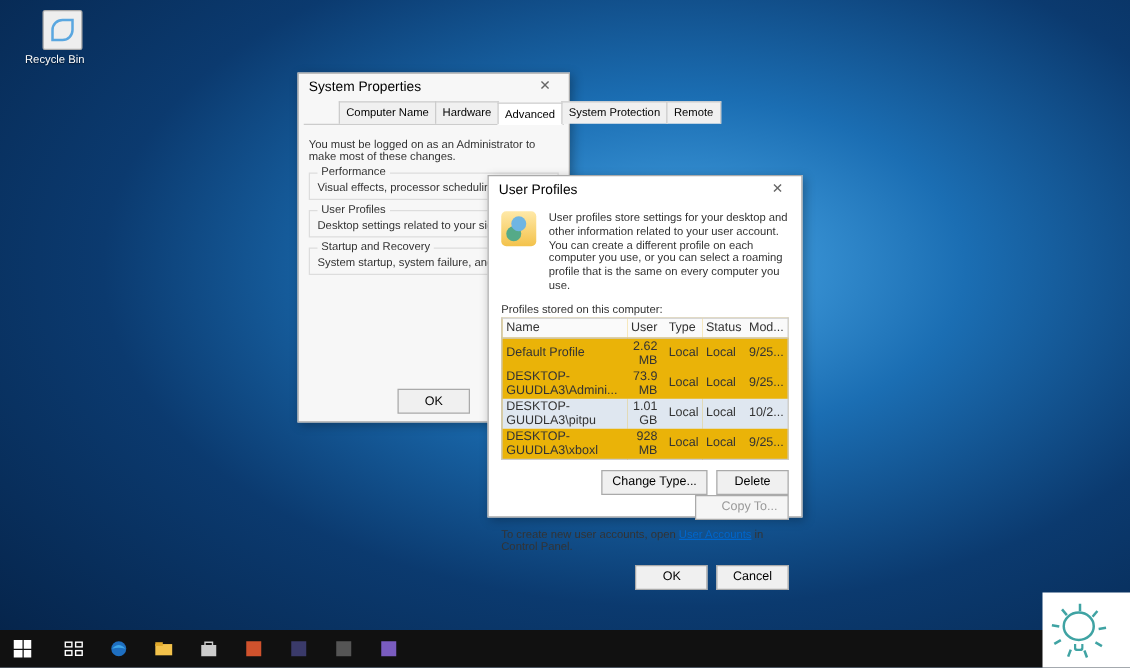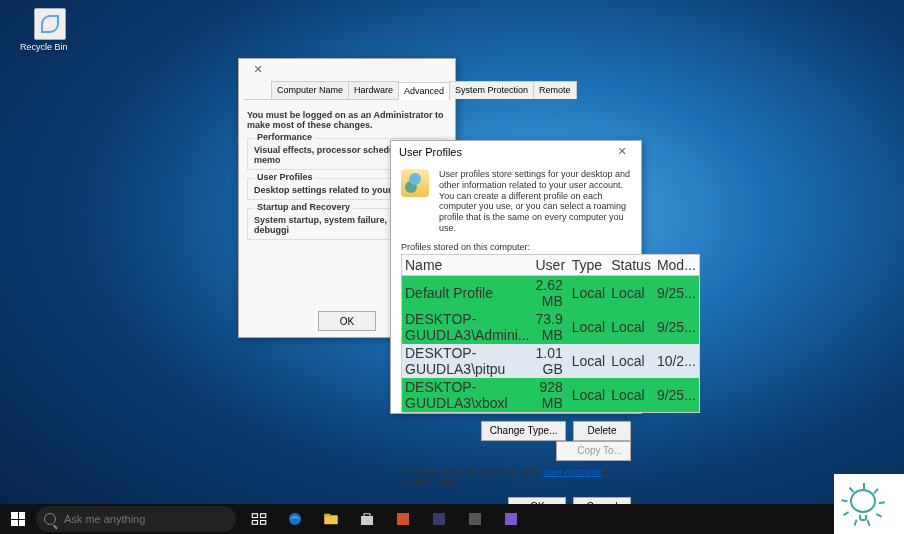--- a/index.html
+++ b/index.html
@@ -24,37 +24,37 @@
 .win { position: absolute; background: #fff; border: 1px solid #aaa; box-shadow: 2px 2px 8px rgba(0,0,0,.3); }
 .titlebar { height: 22px; display: flex; align-items: center; padding: 0 4px; color: #000; font-size: 11px; }
 .titlebar .title { flex: 1; padding-left: 4px; }
 .titlebar .close { width: 30px; height: 18px; text-align: center; line-height: 16px; color: #666; }
 
 
 #sysprops { left: 238px; top: 58px; width: 218px; height: 280px; background: #f7f7f7; }
 #sysprops .tabs { display: flex; border-bottom: 1px solid #ccc; margin: 0 4px; padding-left: 28px; }
 #sysprops .tab { padding: 3px 5px; font-size: 9px; border: 1px solid #ccc; border-bottom: none; margin-right: -1px; background: #f0f0f0; white-space: nowrap; }
 #sysprops .tab.active { background: #fff; border-bottom: 1px solid #fff; position: relative; top: 1px; }
-#sysprops .body { padding: 6px 8px; font-size: 9px; color: #333; font-weight: bold; }
+#sysprops .body { padding: 6px 8px; font-size: 9px; color: #333; }
 #sysprops .group { margin-top: 8px; border: 1px solid #ddd; padding: 6px 6px 4px; position: relative; }
 #sysprops .group .lgnd { position: absolute; top: -7px; left: 6px; background: #f7f7f7; padding: 0 3px; font-size: 9px; }
 #sysprops .note { margin: 4px 0 6px; }
 #sysprops .footer { position: absolute; bottom: 6px; left: 0; right: 0; text-align: center; }
 button.w { min-width: 58px; height: 20px; font-size: 10px; background: #f0f0f0; border: 1px solid #aaa; padding: 0 8px; }
 button.w:disabled { color: #999; background: #f5f5f5; padding-left: 20px; }
 
 
 #profiles { left: 390px; top: 140px; width: 252px; height: 274px; background: #fff; }
 #profiles .body { padding: 6px 10px; font-size: 9px; color: #333; }
 #profiles .intro { display: flex; gap: 10px; margin-bottom: 8px; }
 #profiles .intro .iconbox { width: 28px; height: 28px; flex-shrink: 0; background: linear-gradient(#ffe9a8,#f3c24b); border-radius: 4px; position: relative; }
 #profiles .intro .iconbox::after { content:''; position:absolute; left:8px; top:4px; width:12px; height:12px; background:#6fb5e3; border-radius:50%; box-shadow: -4px 8px 0 #5a8; }
 #profiles .intro .txt { flex: 1; line-height: 1.2; }
 #profiles .tbl-label { margin-bottom: 2px; }
-#profiles table { width: 100%; border: 1px solid #ccc; border-collapse: collapse; font-size: 14px; background: #22c55e; }
+#profiles table { width: 100%; border: 1px solid #ccc; border-collapse: collapse; font-size: 10px; background: #eab308; }
 #profiles th { border-bottom: 1px solid #ccc; text-align: left; padding: 2px 3px; background: #fafafa; font-weight: normal; }
 #profiles td { padding: 1px 3px; }
 #profiles tr.sel td { background: #dfe7f0; }
 #profiles td.num { text-align: right; padding-right: 6px; }
 #profiles .row-btns { text-align: right; margin: 8px 0 6px; }
 #profiles .row-btns button { margin-left: 4px; }
 #profiles .linknote { font-size: 9px; margin: 4px 0 10px; }
 #profiles .linknote a { color: #0066cc; }
 #profiles .dlg-btns { text-align: right; }
 #profiles .dlg-btns button { margin-left: 4px; }
@@ -84,20 +84,21 @@
 </head>
 <body>
 
 <div class="desktop-icon">
   <div class="ico"></div>
   <div class="lbl">Recycle Bin</div>
 </div>
 
 <div class="win" id="sysprops">
   <div class="titlebar">
+    <span class="title">System Properties</span>
     <span class="close">✕</span>
   </div>
   <div class="tabs">
     <div class="tab">Computer Name</div>
     <div class="tab">Hardware</div>
     <div class="tab active">Advanced</div>
     <div class="tab">System Protection</div>
     <div class="tab">Remote</div>
   </div>
   <div class="body">
@@ -189,24 +190,20 @@
 
 <div class="taskbar">
   <div class="start">
     <div class="winlogo">
         <span></span>
         <span></span>
         <span></span>
         <span></span>
       </div>
   </div>
-  <div class="search">
-    <span class="sicon"></span>
-    <input type="text" placeholder="Ask me anything" style="">
-  </div>
   <div class="tbicons">
     <div class="tbi">
         <svg viewBox="0 0 24 24" fill="none" stroke="#fff" stroke-width="1.5">
           <rect x="3" y="5" width="7" height="5"></rect>
           <rect x="14" y="5" width="7" height="5"></rect>
           <rect x="3" y="14" width="7" height="5"></rect>
           <rect x="14" y="14" width="7" height="5"></rect>
         </svg>
       </div>
     <div class="tbi">

